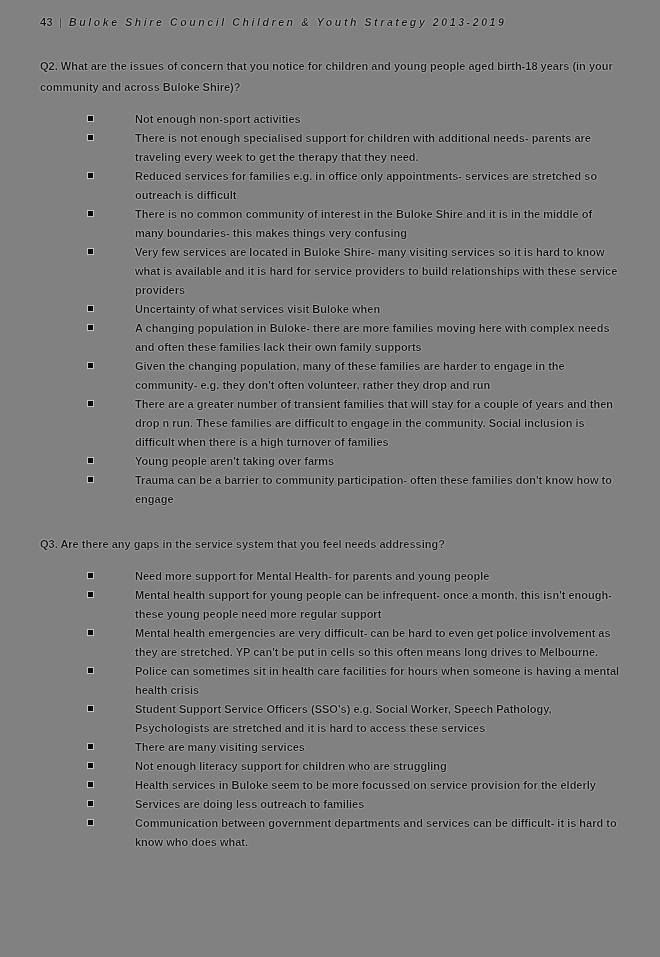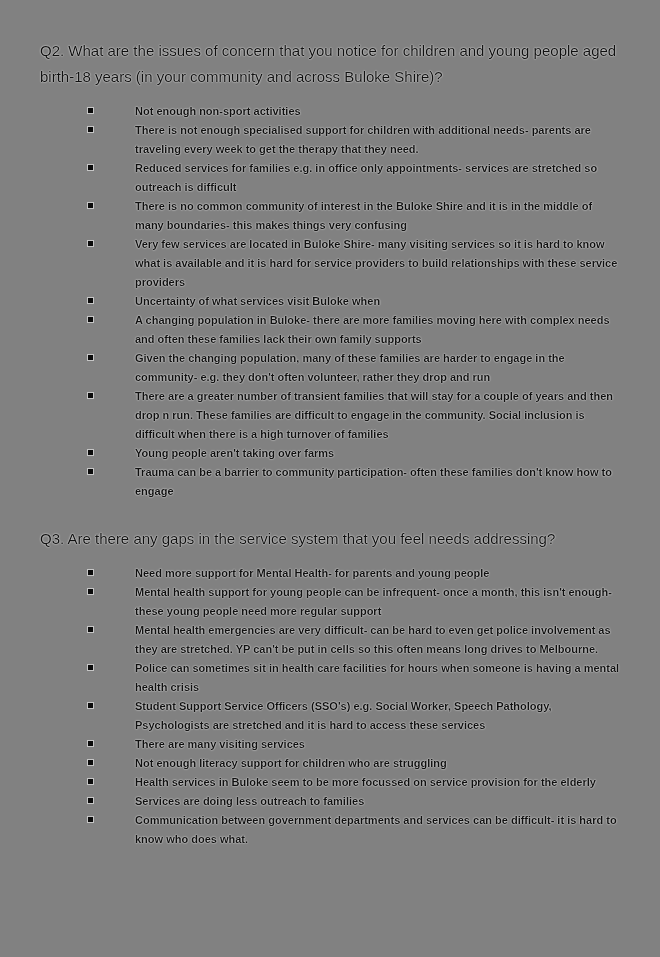--- a/index.html
+++ b/index.html
@@ -24,21 +24,21 @@
   }
   .pagenum { font-weight: 700; letter-spacing: 0.5px; }
   .sep { font-weight: 400; margin: 0 7px 0 6px; }
   .headertitle {
     font-weight: 700; font-style: italic;
     font-size: 10.5px; letter-spacing: 2.6px;
   }
   .question { margin-top: 25px; }
   .qheading {
     margin: 0 0 12px 0;
-    font-size: 15px; font-weight: 400; line-height: 26px;
+    font-size: 11px; font-weight: 700; line-height: 21px;
   }
   ul.bullets {
     margin: 0; padding: 0 0 0 48px;
     list-style: none;
   }
   ul.bullets li {
     display: flex; align-items: flex-start;
     font-size: 11px; font-weight: 700; line-height: 19px;
     margin: 0;
   }
@@ -48,20 +48,25 @@
     margin: 6px 10px 0 0;
     background: #0a0a0a;
     box-shadow: 0 0 0 1px rgba(255,255,255,0.55);
   }
   .btext { flex: 1 1 auto; max-width: 517px; margin-left: 32px; }
 </style>
 </head>
 <body>
 
 <div class="page">
+  <header class="pageheader">
+    <span class="pagenum">43</span>
+    <span class="sep">|</span>
+    <span class="headertitle">Buloke Shire Council Children &amp; Youth Strategy 2013-2019</span>
+  </header>
 
   <main>
   <section class="question">
     <h2 class="qheading">Q2. What are the issues of concern that you notice for children and young people aged birth-18 years (in your community and across Buloke Shire)?</h2>
     <ul class="bullets">
   <li>
     <span class="marker"></span>
     <span class="btext">Not enough non-sport activities</span>
   </li>
 

